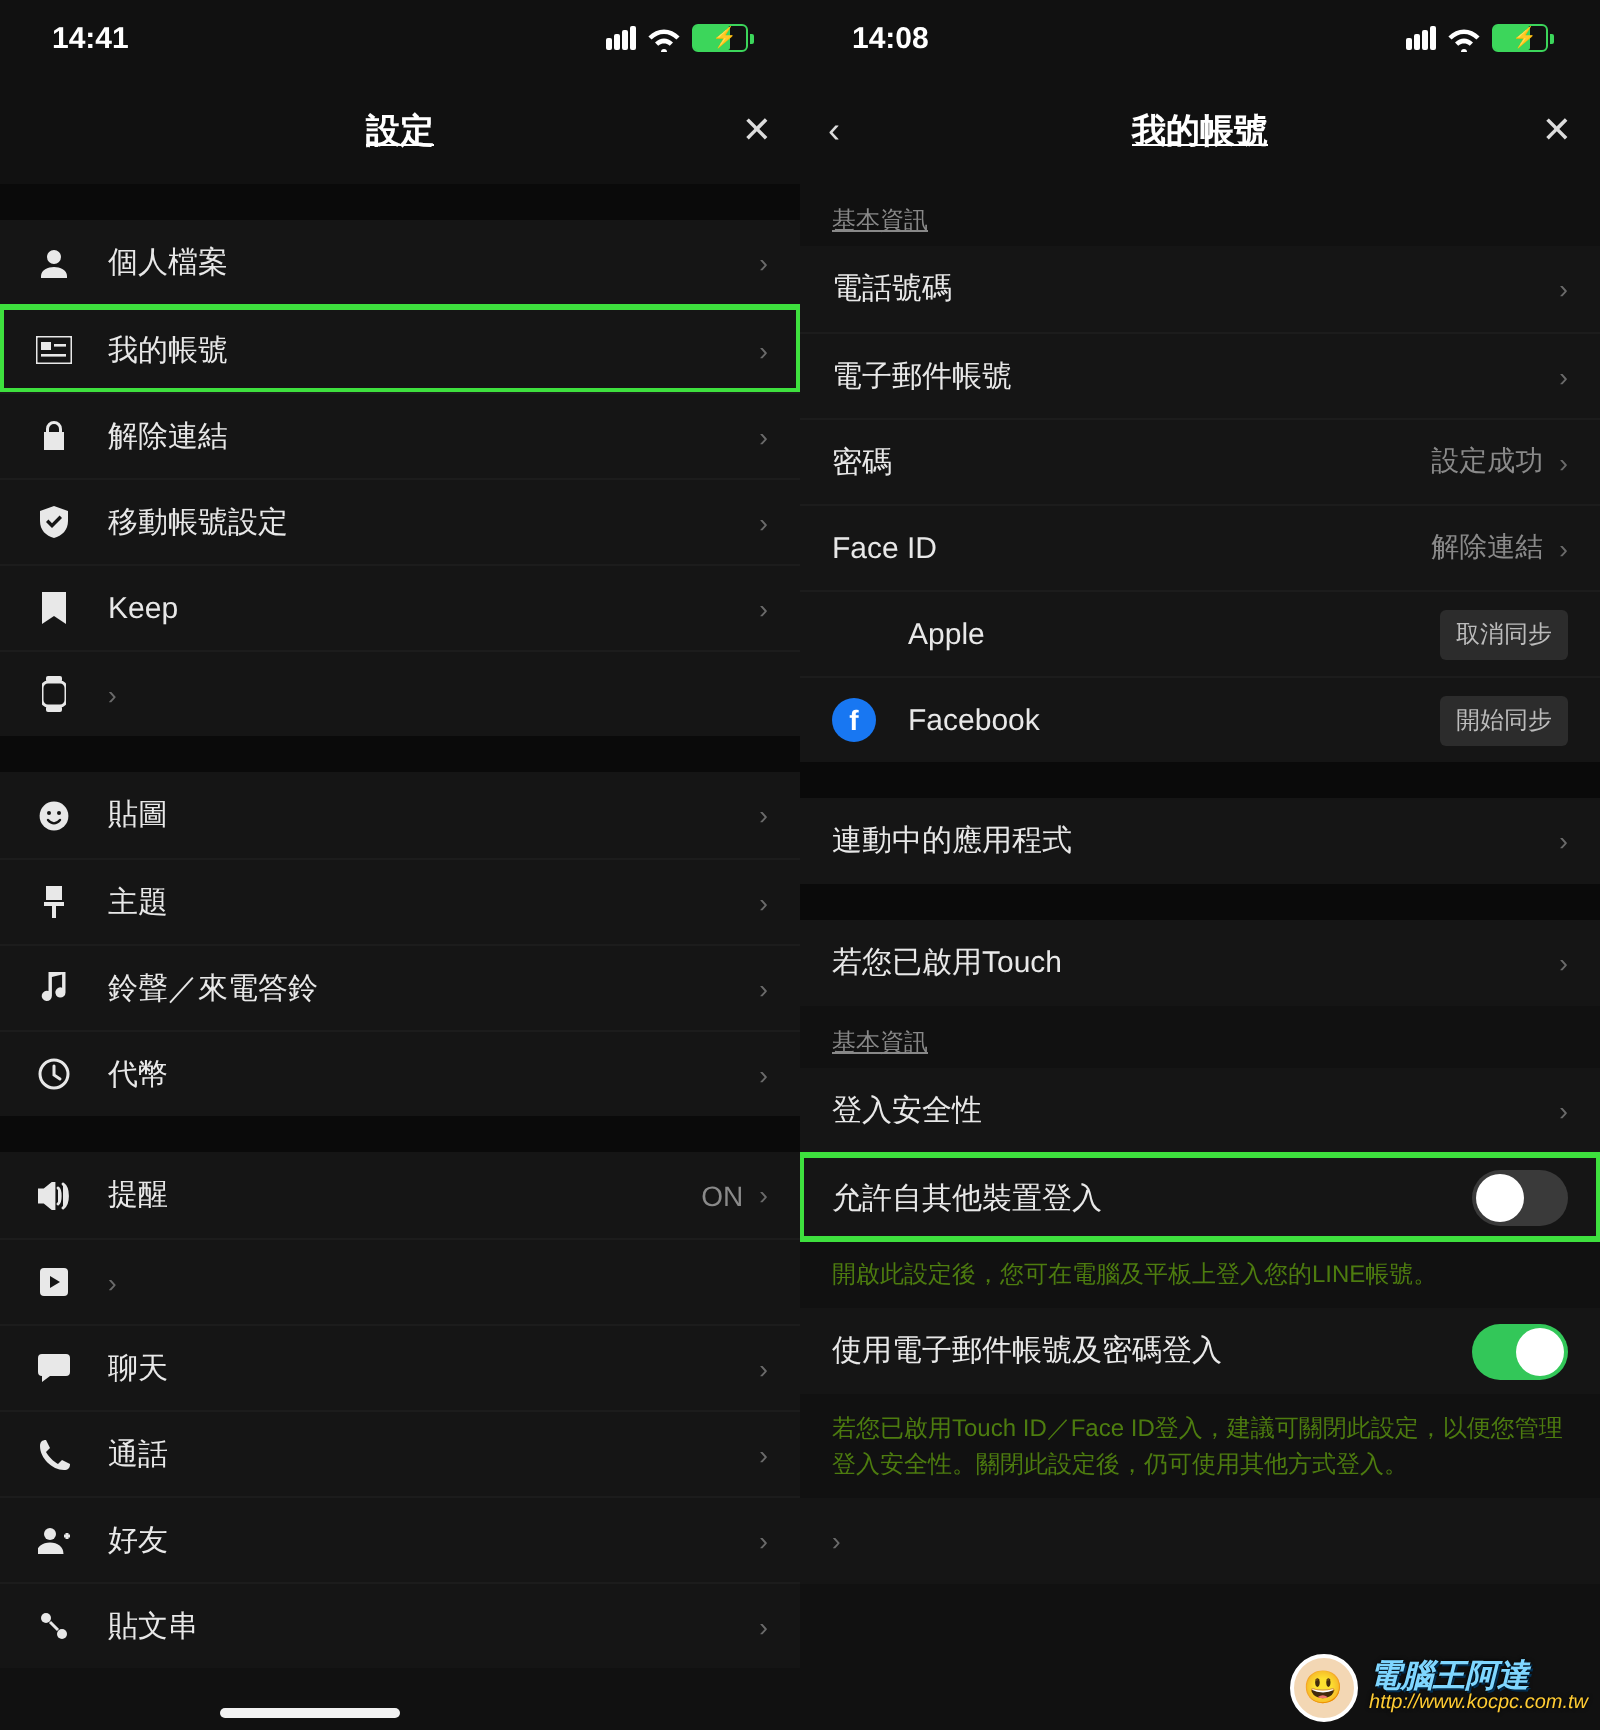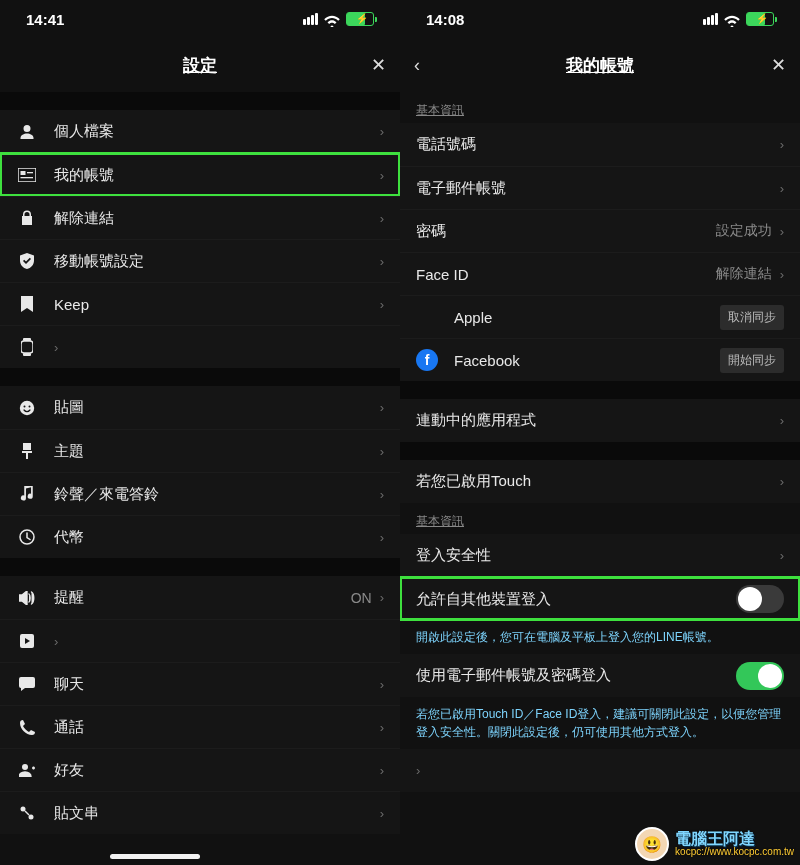--- a/index.html
+++ b/index.html
@@ -31,36 +31,36 @@
   .row .ic{width:22px;display:flex;justify-content:center;margin-right:16px;color:#e8e8e8;}
   .row .label{flex:1;font-size:15px;color:#e8e8e8;}
   .row .value{font-size:14px;color:#8a8a8a;margin-right:8px;margin-left:48px;}
   .row .chev{color:#6a6a6a;font-size:13px;}
   .row .pill{background:#2c2c2c;color:#bcbcbc;font-size:12px;padding:4px 8px;border-radius:3px;}
   .row.hi{outline:3px solid #3ee03e;outline-offset:-2px;}
   .row .brand-ic{width:22px;height:22px;border-radius:50%;display:flex;align-items:center;justify-content:center;margin-right:16px;}
   .fb{background:#1877f2;color:#fff;font-weight:700;font-size:14px;}
   .apple{color:#fff;font-size:18px;}
 
-  .desc{font-size:12px;color:#7dd3fc;padding:8px 16px;line-height:1.5;background:#111;}
+  .desc{font-size:12px;color:#4d7c0f;padding:8px 16px;line-height:1.5;background:#111;}
 
   .toggle{width:48px;height:28px;border-radius:14px;position:relative;}
   .toggle .knob{width:24px;height:24px;border-radius:50%;background:#fff;position:absolute;top:2px;}
   .toggle.off{background:#3a3a3a;} .toggle.off .knob{left:2px;}
   .toggle.on{background:#33c759;} .toggle.on .knob{right:2px;}
 
   svg{fill:currentColor;}
 
   .home-ind{position:absolute;bottom:6px;left:50%;transform:translateX(-50%);width:120px;}
   .home-ind .bar{height:5px;background:#f2f2f2;border-radius:3px;}
   .phone-left .home-ind{left:110px;width:90px;transform:none;}
 
   .watermark{position:absolute;right:6px;bottom:4px;display:flex;align-items:center;gap:6px;color:#fff;font-size:12px;pointer-events:none;}
   .watermark .face{width:34px;height:34px;border-radius:50%;background:#f3d7b4;border:2px solid #fff;display:flex;align-items:center;justify-content:center;font-size:16px;}
-  .watermark .tx{display:flex;flex-direction:column;line-height:1;}
+  .watermark .tx{display:flex;flex-direction:column;line-height:1;font-style:italic;}
   .watermark .t1{font-size:16px;font-weight:700;color:#7fd6ff;text-shadow:0 0 2px #000, 1px 1px 0 #003a66;}
   .watermark .t2{font-size:10px;color:#ffcc33;text-shadow:0 0 2px #000;}
 </style>
 </head>
 <body>
 
 <div class="phones">
 
   <div class="phone phone-left">
     <div class="status-bar">
@@ -359,15 +359,15 @@
     <div class="row">
       <span class="chev">›</span>
     </div>
   </div>
 </div>
 
 <div class="watermark">
   <div class="face">😃</div>
   <div class="tx">
     <span class="t1">電腦王阿達</span>
-    <span class="t2">kocpc://www.kocpc.com.tw</span>
+    <span class="t2">http://www.kocpc.com.tw</span>
   </div>
 </div>
 
 </body></html>

